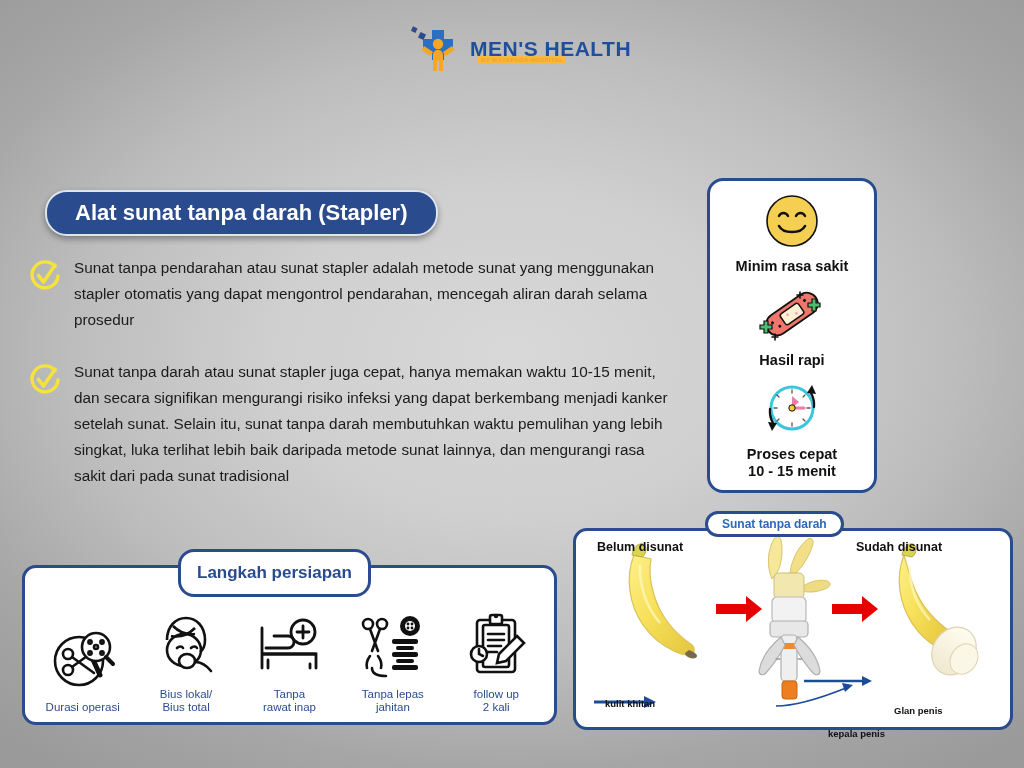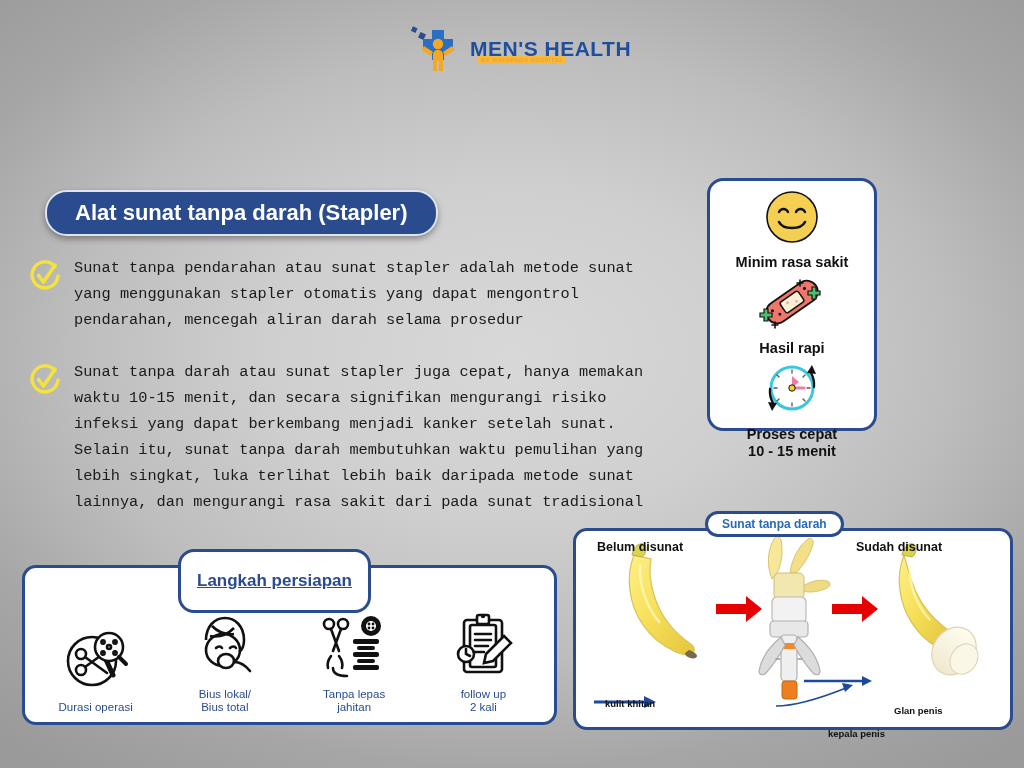--- a/index.html
+++ b/index.html
@@ -37,43 +37,43 @@
   .pill-banner{
     position:absolute;left:45px;top:190px;
     background:#2a4b8d;color:#fff;border-radius:22px;
     padding:8px 28px;font-size:22px;font-weight:bold;
     box-shadow:0 3px 6px rgba(0,0,0,.35);white-space:nowrap;
     border:2px solid #dfe4ee;
   }
 
   
   .bullets{position:absolute;left:28px;top:255px;width:640px;}
-  .bullet{display:flex;align-items:flex-start;margin-bottom:26px;font-family:Liberation Mono, monospace;}
+  .bullet{display:flex;align-items:flex-start;margin-bottom:26px;}
   .chk{flex:0 0 34px;width:34px;height:34px;margin-top:4px;margin-right:12px;}
   .bullet-text{font-size:15.3px;color:#1b1b1b;line-height:26px;}
 
   
   .benefits{
-    position:absolute;left:707px;top:178px;width:170px;height:253px;
+    position:absolute;left:707px;top:178px;width:170px;height:315px;
     background:#fff;border:3px solid #2a4b8d;border-radius:16px;
     display:flex;flex-direction:column;align-items:center;justify-content:space-around;
     padding:6px 0;box-sizing:border-box;
   }
   .benefit{display:flex;flex-direction:column;align-items:center;}
   .benefit-label{font-size:14.5px;font-weight:bold;color:#111;text-align:center;line-height:17px;margin-top:3px;}
 
   
   .prep{
     position:absolute;left:22px;top:565px;width:535px;height:160px;
     background:#fff;border:3px solid #2a4b8d;border-radius:14px;box-sizing:border-box;
   }
   .prep-title{
     position:absolute;left:178px;top:549px;background:#fff;border:3px solid #2a4b8d;
-    border-radius:16px;padding:19px 16px;font-size:17px;font-weight:bold;color:#2a4b8d;
-    white-space:nowrap;z-index:4;text-decoration:underline;
+    border-radius:16px;padding:11px 16px;font-size:17px;font-weight:bold;color:#2a4b8d;
+    white-space:nowrap;z-index:4;
   }
   .prep-items{display:flex;justify-content:space-around;align-items:flex-end;height:100%;padding:16px 6px 8px;box-sizing:border-box;}
   .prep-item{display:flex;flex-direction:column;align-items:center;width:84px;}
   .prep-icon{height:74px;display:flex;align-items:center;justify-content:center;}
   .prep-label{margin-top:6px;font-size:11.5px;font-weight:normal;color:#2a4b8d;text-align:center;line-height:13px;}
 
   
   .banana-panel{
     position:absolute;left:573px;top:528px;width:440px;height:202px;
     background:#fff;border:3px solid #2a4b8d;border-radius:14px;box-sizing:border-box;
@@ -238,20 +238,33 @@
             <ellipse cx="33" cy="40" rx="17" ry="16"></ellipse>
             <path d="M26 38c2-2 5-2 6 0M40 38c2-2 5-2 6 0" stroke-linecap="round"></path>
             <ellipse cx="36" cy="51" rx="8" ry="7" fill="#fff"></ellipse>
             <path d="M44 52c6 0 12 4 16 9" stroke-linecap="round"></path>
           </svg>
         </span>
         <div class="prep-label" style="white-space:pre-line">Bius lokal/
 Bius total</div>
       </div>
 
+      <div class="prep-item">
+        <span class="prep-icon">
+          <svg width="70" height="70" viewBox="0 0 70 70" fill="none" stroke="#111" stroke-width="2.8">
+            <path d="M8 18v40M8 44h54v14M62 44v14M14 58v-8M56 58v-4" stroke-linecap="round"></path>
+            <path d="M8 44h54"></path>
+            <path d="M12 38h22a6 6 0 0 0 0-12H20" stroke-linecap="round"></path>
+            <circle cx="49" cy="22" r="12"></circle>
+            <path d="M49 16v12M43 22h12" stroke-linecap="round"></path>
+          </svg>
+        </span>
+        <div class="prep-label" style="white-space:pre-line">Tanpa
+rawat inap</div>
+      </div>
 
       <div class="prep-item">
         <span class="prep-icon">
           <svg width="70" height="70" viewBox="0 0 70 70">
             <g fill="none" stroke="#111" stroke-width="2.6" stroke-linecap="round">
               <circle cx="10" cy="14" r="5"></circle>
                 <circle cx="24" cy="14" r="5"></circle>
               <path d="M12 19l8 22M22 19l-8 22"></path>
               <path d="M12 46c-3 4-4 8-3 12M20 46c3 4 4 8 3 12"></path>
               <path d="M14 58c0 6 6 8 14 8"></path>

